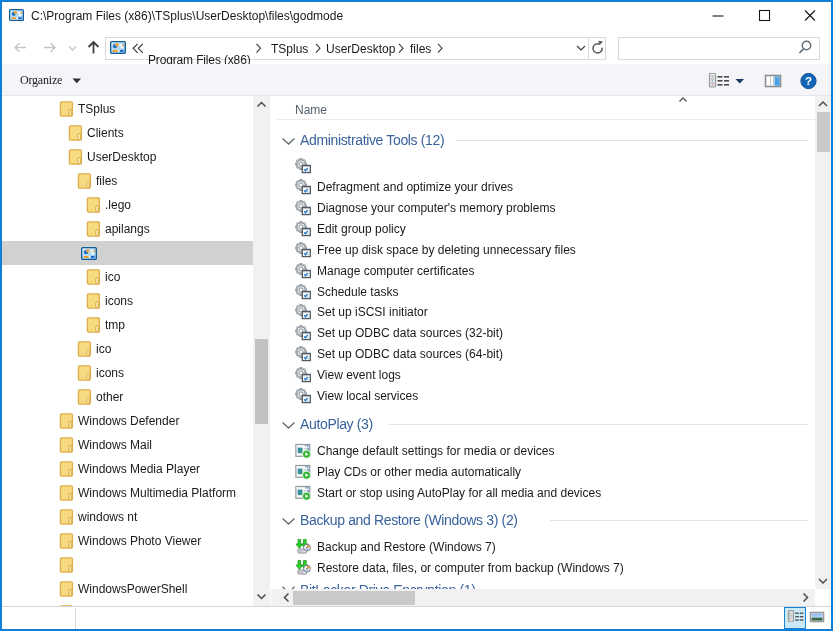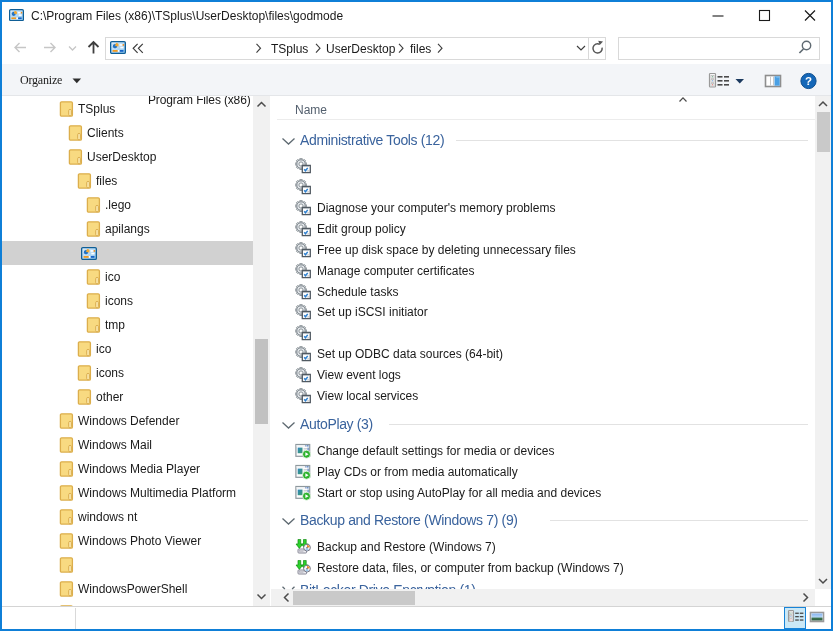--- a/index.html
+++ b/index.html
@@ -88,21 +88,21 @@
 <div class="txt" style="left:31px;top:8px;">C:\Program Files (x86)\TSplus\UserDesktop\files\godmode</div>
 <div class="abs" style="left:105px;top:37px;width:484px;height:23px;border:1px solid #d9d9d9;background:#fff;"></div>
 <div class="abs" style="left:588px;top:37px;width:18px;height:23px;border:1px solid #d9d9d9;background:#fff;"></div>
 <div class="abs" style="left:618px;top:37px;width:202px;height:23px;border:1px solid #d9d9d9;background:#fff;"></div>
 <svg class="abs" style="left:110px;top:41px;" width="16" height="13">
       <use href="#gm"></use>
     </svg>
 <svg class="abs" style="left:131px;top:43px;" width="13" height="11" fill="none">
       <path d="M6.6 0.8 L2.2 5.3 l4.4 4.5 M11.8 0.8 L7.4 5.3 l4.4 4.5" stroke="#3d3d3d" stroke-width="1.2"></path>
     </svg>
-<div class="txt" style="left:148px;top:52px;letter-spacing:-0.15px;margin-top:40px;">Program Files (x86)</div>
+<div class="txt" style="left:148px;top:52px;letter-spacing:-0.15px;">Program Files (x86)</div>
 <div class="txt" style="left:271px;top:41px;">TSplus</div>
 <div class="txt" style="left:326px;top:41px;">UserDesktop</div>
 <div class="txt" style="left:410px;top:41px;">files</div>
 <div class="abs" style="left:0;top:64px;width:833px;height:32px;background:#f3f5f8;border-bottom:1px solid #e4e6e9;"></div>
 <div class="txt" style="left:20px;top:72px;font-size:12px;letter-spacing:-0.2px;color:#1a1a1a;font-family:Liberation Serif, serif;">Organize</div>
 <div class="txt" style="left:295px;top:102px;color:#54606e;">Name</div>
 <div class="abs" style="left:277px;top:119px;width:538px;height:1px;background:#ececec;"></div>
 <svg class="abs" style="left:58px;top:101px;" width="16" height="16">
       <use href="#fold"></use>
     </svg>
@@ -190,20 +190,21 @@
       <use href="#fold"></use>
     </svg>
 <div class="txt" style="left:300px;top:131px;font-size:14px;line-height:18px;color:#3a639d;letter-spacing:-0.35px;">Administrative Tools (12)</div>
 <div class="abs" style="left:456px;top:140px;width:352px;height:1px;background:#e2e2e2;"></div>
 <svg class="abs" style="left:295px;top:158px;" width="16" height="16">
       <use href="#admin"></use>
     </svg>
 <svg class="abs" style="left:295px;top:179px;" width="16" height="16">
       <use href="#admin"></use>
     </svg>
+<div class="txt" style="left:317px;top:179px;">Defragment and optimize your drives</div>
 <svg class="abs" style="left:295px;top:200px;" width="16" height="16">
       <use href="#admin"></use>
     </svg>
 <div class="txt" style="left:317px;top:200px;">Diagnose your computer's memory problems</div>
 <svg class="abs" style="left:295px;top:221px;" width="16" height="16">
       <use href="#admin"></use>
     </svg>
 <div class="txt" style="left:317px;top:221px;">Edit group policy</div>
 <svg class="abs" style="left:295px;top:242px;" width="16" height="16">
       <use href="#admin"></use>
@@ -217,20 +218,21 @@
       <use href="#admin"></use>
     </svg>
 <div class="txt" style="left:317px;top:284px;">Schedule tasks</div>
 <svg class="abs" style="left:295px;top:304px;" width="16" height="16">
       <use href="#admin"></use>
     </svg>
 <div class="txt" style="left:317px;top:304px;">Set up iSCSI initiator</div>
 <svg class="abs" style="left:295px;top:325px;" width="16" height="16">
       <use href="#admin"></use>
     </svg>
+<div class="txt" style="left:317px;top:325px;">Set up ODBC data sources (32-bit)</div>
 <svg class="abs" style="left:295px;top:346px;" width="16" height="16">
       <use href="#admin"></use>
     </svg>
 <div class="txt" style="left:317px;top:346px;">Set up ODBC data sources (64-bit)</div>
 <svg class="abs" style="left:295px;top:367px;" width="16" height="16">
       <use href="#admin"></use>
     </svg>
 <div class="txt" style="left:317px;top:367px;">View event logs</div>
 <svg class="abs" style="left:295px;top:388px;" width="16" height="16">
       <use href="#admin"></use>
@@ -238,26 +240,26 @@
 <div class="txt" style="left:317px;top:388px;">View local services</div>
 <div class="txt" style="left:300px;top:415px;font-size:14px;line-height:18px;color:#3a639d;letter-spacing:-0.35px;">AutoPlay (3)</div>
 <div class="abs" style="left:389px;top:424px;width:419px;height:1px;background:#e2e2e2;"></div>
 <svg class="abs" style="left:295px;top:443px;" width="16" height="16">
       <use href="#autoplay"></use>
     </svg>
 <div class="txt" style="left:317px;top:443px;">Change default settings for media or devices</div>
 <svg class="abs" style="left:295px;top:464px;" width="16" height="16">
       <use href="#autoplay"></use>
     </svg>
-<div class="txt" style="left:317px;top:464px;">Play CDs or from media automatically</div>
+<div class="txt" style="left:317px;top:464px;">Play CDs or other media automatically</div>
 <svg class="abs" style="left:295px;top:485px;" width="16" height="16">
       <use href="#autoplay"></use>
     </svg>
 <div class="txt" style="left:317px;top:485px;">Start or stop using AutoPlay for all media and devices</div>
-<div class="txt" style="left:300px;top:511px;font-size:14px;line-height:18px;color:#3a639d;letter-spacing:-0.35px;">Backup and Restore (Windows 7) (9)</div>
+<div class="txt" style="left:300px;top:511px;font-size:14px;line-height:18px;color:#3a639d;letter-spacing:-0.35px;">Backup and Restore (Windows 3) (2)</div>
 <div class="abs" style="left:550px;top:520px;width:258px;height:1px;background:#e2e2e2;"></div>
 <svg class="abs" style="left:295px;top:539px;" width="16" height="16">
       <use href="#backup"></use>
     </svg>
 <div class="txt" style="left:317px;top:539px;">Backup and Restore (Windows 7)</div>
 <svg class="abs" style="left:295px;top:560px;" width="16" height="16">
       <use href="#backup"></use>
     </svg>
 <div class="txt" style="left:317px;top:560px;">Restore data, files, or computer from backup (Windows 7)</div>
 <div class="txt" style="left:300px;top:581px;font-size:14px;line-height:18px;color:#3a639d;letter-spacing:-0.35px;">BitLocker Drive Encryption (1)</div>

